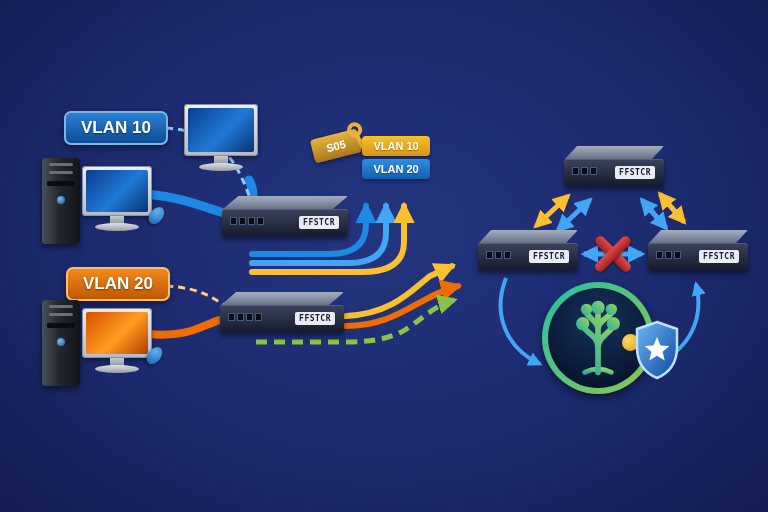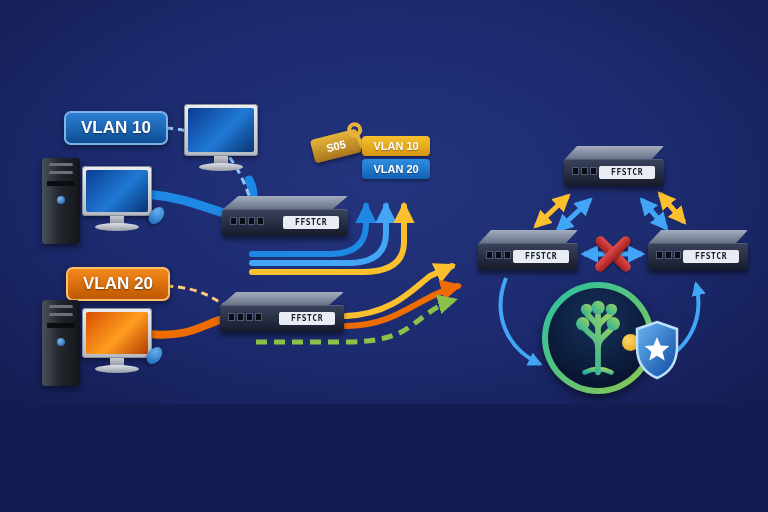--- a/index.html
+++ b/index.html
@@ -1,17 +1,17 @@
 <!DOCTYPE html>
 <html><head>
 <meta charset="utf-8">
 <style>
   html,body{margin:0;padding:0;background:#141d52;}
   .canvas{
-    position:relative;width:768px;height:404px;overflow:hidden;
+    position:relative;width:768px;height:512px;overflow:hidden;
     background:radial-gradient(ellipse at 50% 45%, #24357f 0%, #1c2a6e 55%, #141d52 100%);
     font-family:"Liberation Sans", sans-serif;
     text-decoration:underline;
   }
   .wires{position:absolute;left:0;top:0;z-index:1;}
   .el{position:absolute;z-index:2;}
 
   
   .tower{width:38px;height:86px;border-radius:4px;
     background:linear-gradient(90deg,#4a505a,#23272e 45%,#121519);
@@ -38,21 +38,21 @@
   
   .sw-top{height:14px;border-radius:2px;
     background:linear-gradient(#a4aebf,#646f84);
     clip-path:polygon(13% 0,100% 0,87% 100%,0% 100%);}
   .sw-front{height:27px;margin-top:-1px;border-radius:3px;position:relative;
     background:linear-gradient(#3b435d,#161b2b);
     box-shadow:0 4px 5px rgba(0,0,0,.45), inset 0 1px 0 rgba(255,255,255,.15);}
   .ports{position:absolute;left:9px;top:9px;display:flex;gap:4px;}
   .ports i{width:5px;height:6px;background:#090c14;box-shadow:0 0 0 1px #4c5977;}
   .chip{position:absolute;right:9px;top:7px;background:#e9edf3;color:#161d30;
-    font:700 8px "DejaVu Sans Mono", monospace;padding:2px 12px;border-radius:2px;letter-spacing:.5px;}
+    font:700 8px "DejaVu Sans Mono", monospace;padding:2px 4px;border-radius:2px;letter-spacing:.5px;}
 
   
   .badge{display:flex;align-items:center;justify-content:center;color:#fff;
     font:800 17px "Liberation Sans", sans-serif;border-radius:7px;
     text-shadow:0 1px 2px rgba(0,0,0,.5);box-shadow:0 3px 6px rgba(0,0,0,.4);}
   .badge.blue{background:linear-gradient(#2b7fd4,#0e4d94);border:2px solid #7db4e8;}
   .badge.orange{background:linear-gradient(#f3891c,#c05800);border:2px solid #ffc069;}
   .tag{display:flex;align-items:center;justify-content:center;color:#fff;
     font:700 11px "Liberation Sans", sans-serif;border-radius:4px;
     text-shadow:0 1px 1px rgba(0,0,0,.35);box-shadow:0 2px 3px rgba(0,0,0,.35);}

